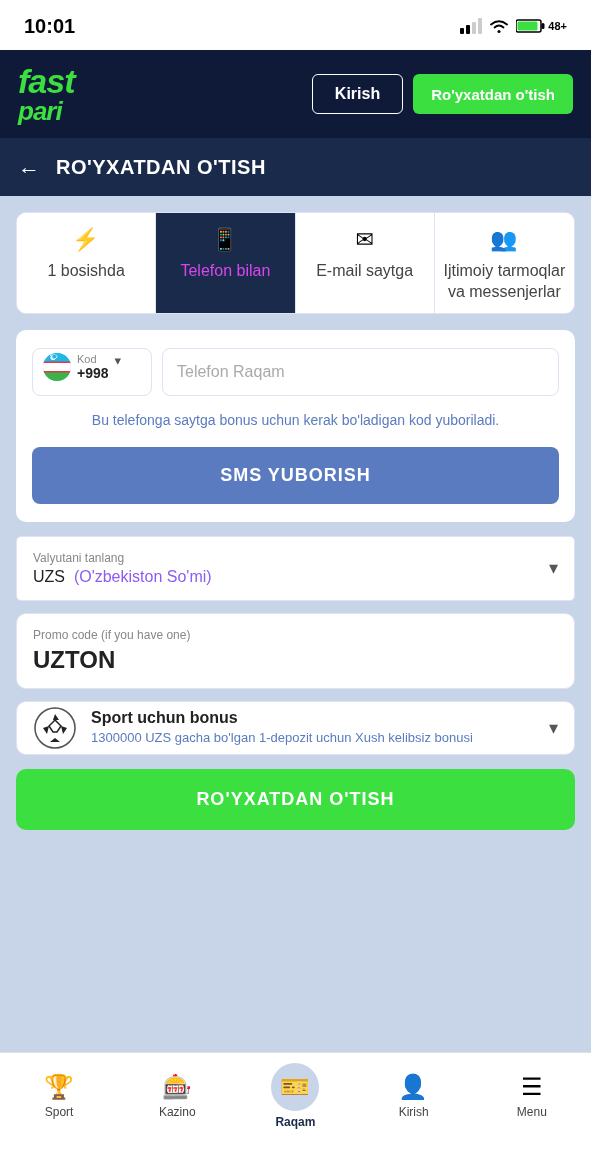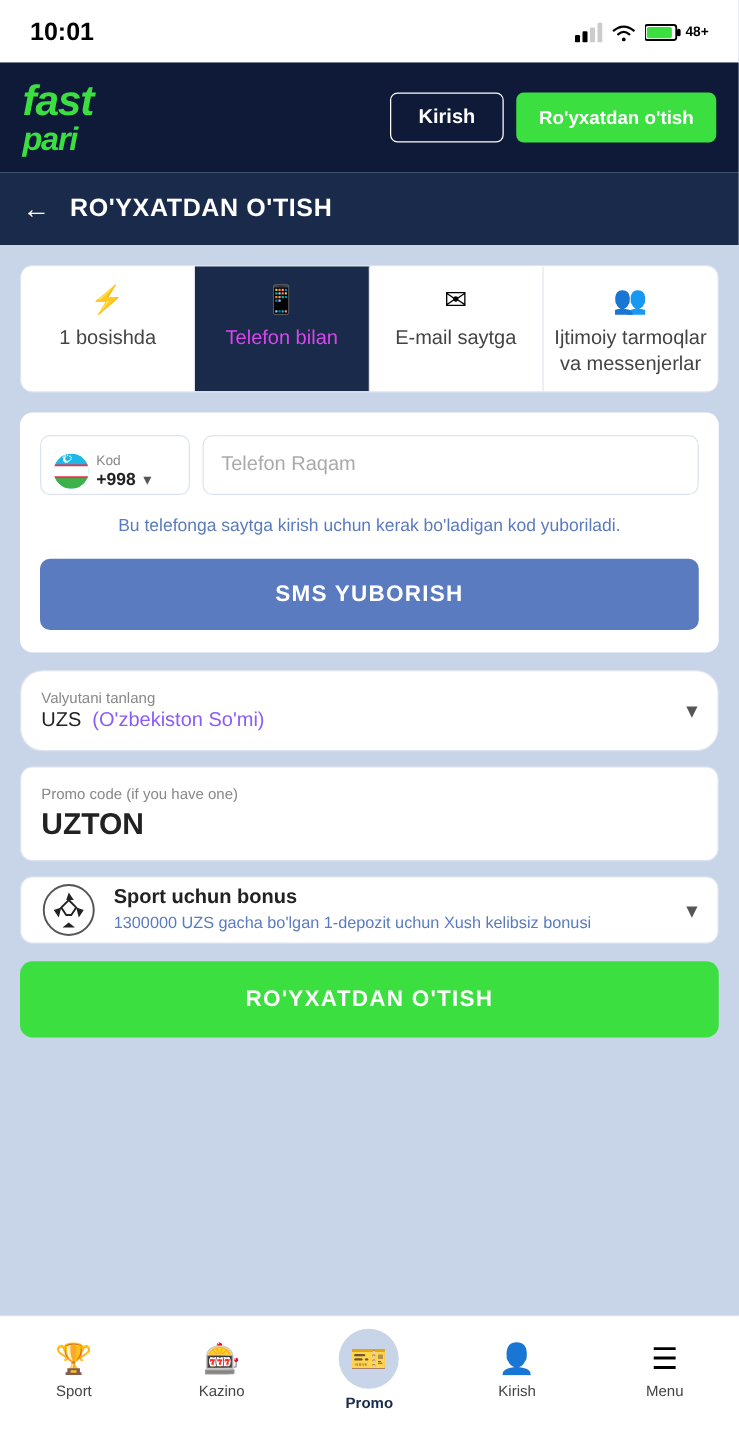--- a/index.html
+++ b/index.html
@@ -165,21 +165,21 @@
     }
 
     
     .phone-row {
       display: flex;
       gap: 10px;
       margin-bottom: 14px;
     }
     .country-select {
       display: flex;
-      align-items: flex-end;
+      align-items: flex-start;
       gap: 6px;
       border: 1.5px solid #dde3f0;
       border-radius: 8px;
       padding: 4px 10px;
       cursor: pointer;
       min-width: 120px;
       background: #fff;
     }
     .flag-circle {
       width: 28px;
@@ -225,21 +225,21 @@
       padding: 18px;
       font-size: 18px;
       font-weight: 700;
       letter-spacing: 1px;
       cursor: pointer;
     }
 
     
     .currency-card {
       background: #fff;
-      border-radius: 18px;
+      border-radius: 5px;
       padding: 14px 16px;
       margin-bottom: 12px;
       display: flex;
       justify-content: space-between;
       align-items: center;
       border: 1.5px solid #dde3f0;
       cursor: pointer;
     }
     .currency-info { display: flex; flex-direction: column; }
     .currency-label { font-size: 12px; color: #888; margin-bottom: 3px; }
@@ -442,21 +442,21 @@
         <div class="country-code-info">
           <span class="code-label">Kod</span>
           <span class="code-value">+998</span>
         </div>
         <span class="chevron-down">▾</span>
       </div>
       <input class="phone-input" type="tel" placeholder="Telefon Raqam" style="">
     </div>
 
     
-    <p class="sms-hint">Bu telefonga saytga kirish uchun kerak bo'ladigan kod yuboriladi.</p>
+    <p class="sms-hint">Bu telefonga saytga bonus uchun kerak bo'ladigan kod yuboriladi.</p>
 
     
     <button class="sms-button">SMS YUBORISH</button>
   </div>
 
   
   <div class="currency-card">
     <div class="currency-info">
       <span class="currency-label">Valyutani tanlang</span>
       <span class="currency-value">
@@ -505,21 +505,21 @@
     <span class="nav-label">Sport</span>
   </div>
   <div class="nav-item">
     <span class="nav-icon">🎰</span>
     <span class="nav-label">Kazino</span>
   </div>
   <div class="nav-item active">
     <div class="nav-icon-bg">
       <span class="nav-icon">🎫</span>
     </div>
-    <span class="nav-label" style="font-weight:800;color:#1a2a4a;">Promo</span>
+    <span class="nav-label" style="font-weight:800;color:#1a2a4a;">Raqam</span>
   </div>
   <div class="nav-item">
     <span class="nav-icon">👤</span>
     <span class="nav-label">Kirish</span>
   </div>
   <div class="nav-item">
     <span class="nav-icon">☰</span>
     <span class="nav-label">Menu</span>
   </div>
 </div>

